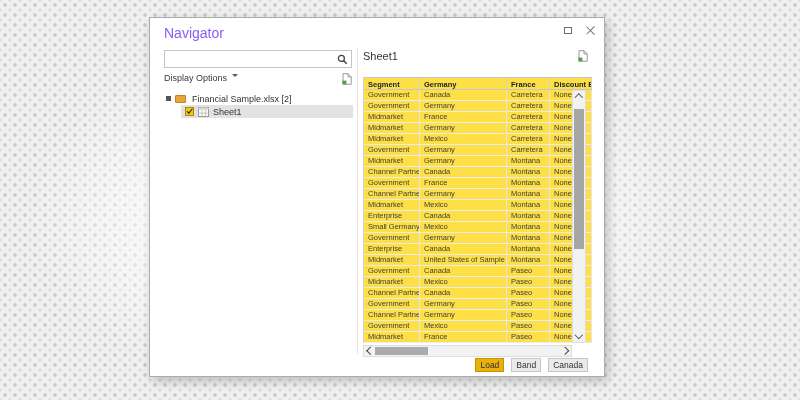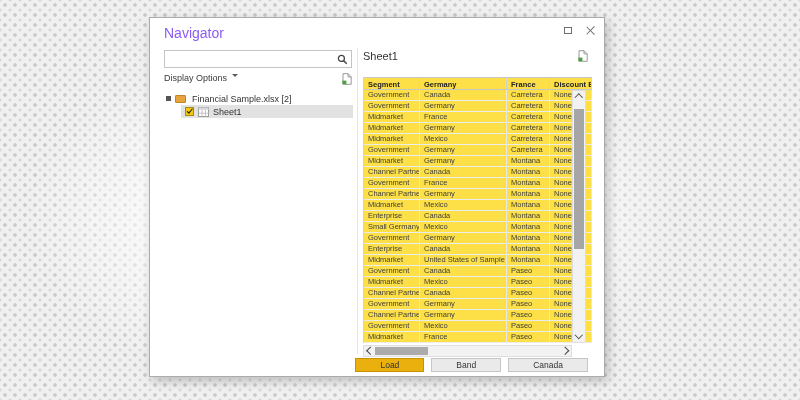--- a/index.html
+++ b/index.html
@@ -80,21 +80,21 @@
   .chev.down{transform:rotate(45deg);margin-bottom:2px;}
   .chev.left{transform:rotate(135deg);margin-left:2px;}
   .chev.right{transform:rotate(-45deg);margin-right:2px;}
   .vthumb{position:absolute;left:1px;top:18px;width:10px;height:140px;background:#a6a6a6;}
   .hthumb{position:absolute;left:11px;top:1px;width:53px;height:8px;background:#ababab;}
   .vtrack-spacer{flex:1;} 
 
   
   .footer{position:absolute;right:16px;bottom:4px;display:flex;gap:7px;}
   .btn{height:14px;font-size:8.5px;display:flex;align-items:center;justify-content:center;
-    padding:0 24px;border:1px solid #c6c6c6;background:#eaeaea;color:#333;box-sizing:border-box;cursor:default;}
+    padding:0 4px;border:1px solid #c6c6c6;background:#eaeaea;color:#333;box-sizing:border-box;cursor:default;}
   .btn-load{background:#eab10e;border-color:#c69204;color:#2e2e2e;}
 </style>
 </head>
 <body>
 
 <div class="stage">
   <div class="dialog">
 
     <div class="dlg-title">Navigator</div>
 

